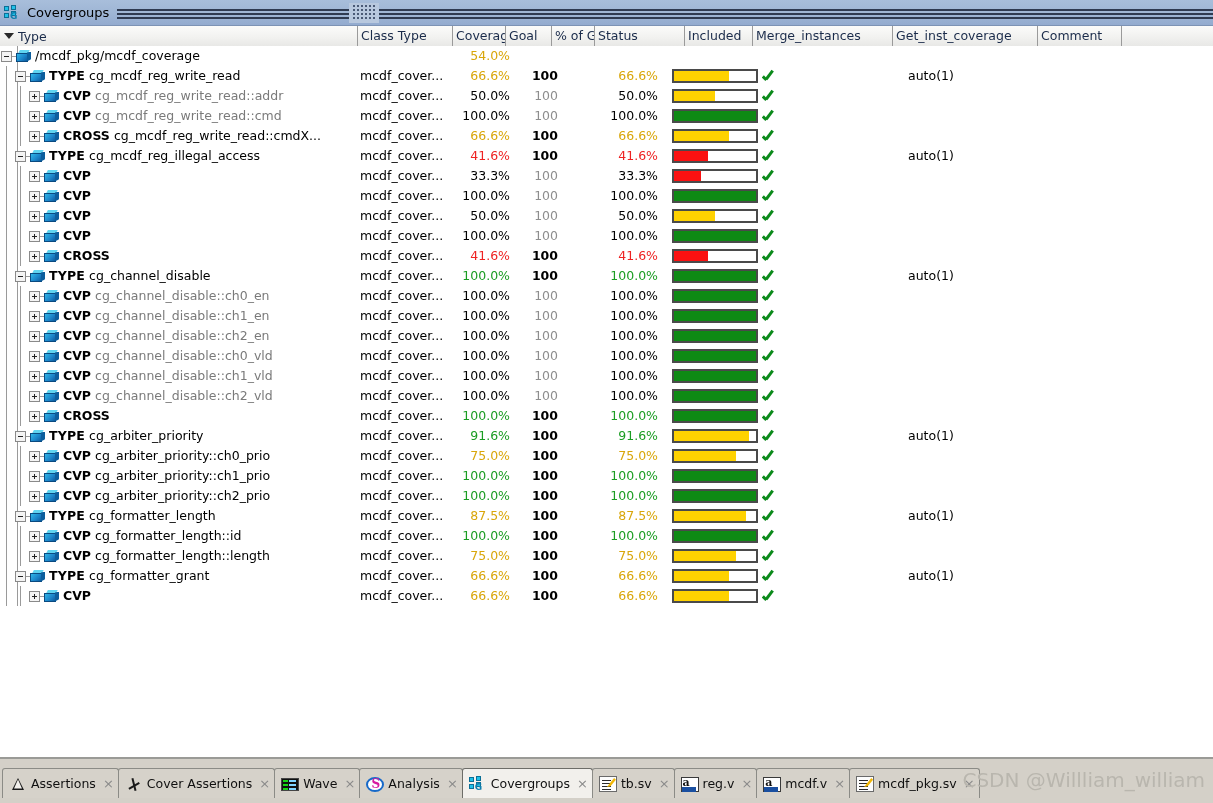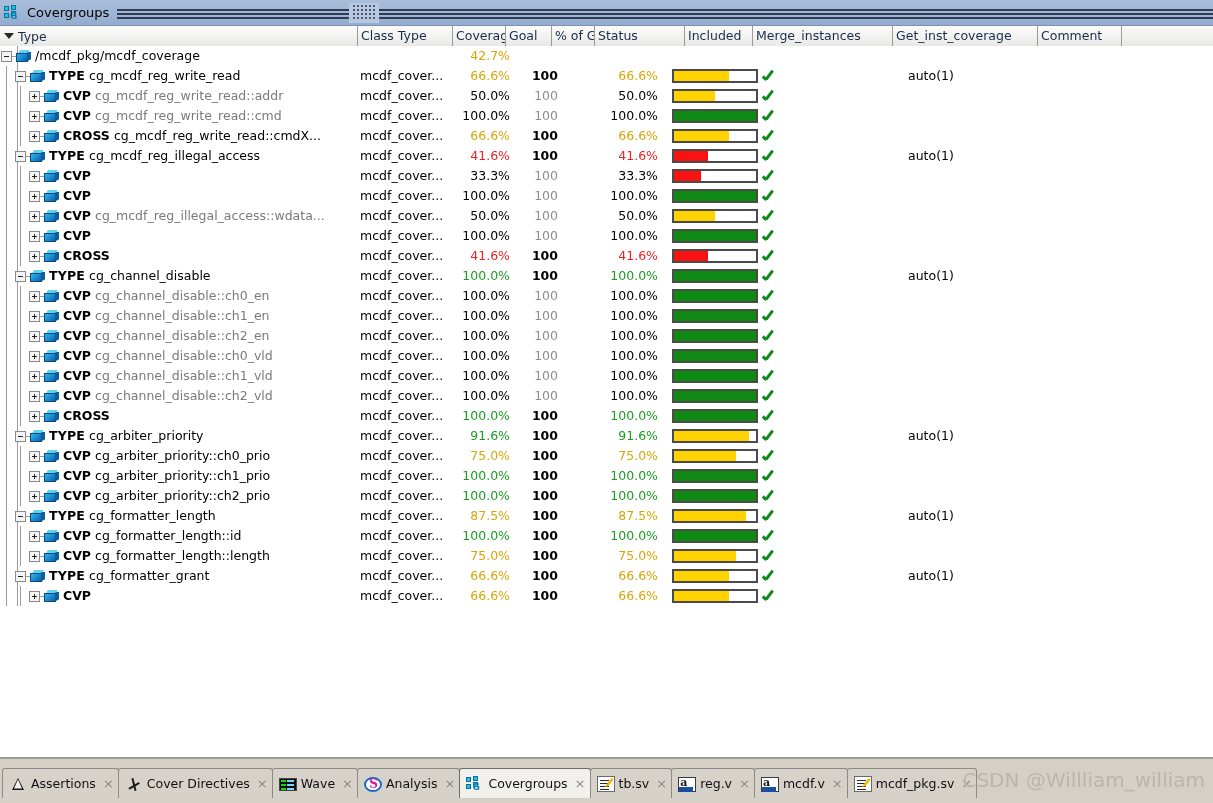--- a/index.html
+++ b/index.html
@@ -369,21 +369,21 @@
               <span class="stub"></span>
             </span>
             <span class="cgicon">
               <span class="top"></span>
               <span class="face"></span>
               <span class="side"></span>
             </span>
             <span class="nm">/mcdf_pkg/mcdf_coverage</span>
           </div>
           <div class="cell cell-ct" style="left: 360px; width: 92px; text-align: left; top: 0px; height: 20px; line-height: 20px; font-size: 12.5px; position: absolute; overflow: hidden; white-space: nowrap;"></div>
-          <div class="cell cov c-orange" style="left: 452px; width: 68px;">42.7%</div>
+          <div class="cell cov c-orange" style="left: 452px; width: 68px;">54.0%</div>
           <div class="cell goal c-gray" style="left: 522px; width: 46px;"></div>
           <div class="cell pct c-orange" style="left: 568px; width: 98px;"></div>
         </div>
         <div class="row">
           <div class="cell namecell">
             <span class="tw">
               <span class="vline"></span>
             </span>
             <span class="tw">
               <span class="box"></span>
@@ -602,21 +602,20 @@
             <span class="tw">
               <span class="box plus"></span>
               <span class="stub"></span>
             </span>
             <span class="cgicon">
               <span class="top"></span>
               <span class="face"></span>
               <span class="side"></span>
             </span>
             <span class="kw">CVP</span>
-            <span class="nm dim">cg_mcdf_reg_illegal_access::wdata...</span>
           </div>
           <div class="cell cell-ct" style="left: 360px; width: 92px; text-align: left; top: 0px; height: 20px; line-height: 20px; font-size: 12.5px; position: absolute; overflow: hidden; white-space: nowrap;">mcdf_cover...</div>
           <div class="cell cov c-black" style="left: 452px; width: 68px;">50.0%</div>
           <div class="cell goal c-gray" style="left: 522px; width: 46px;">100</div>
           <div class="cell pct c-black" style="left: 568px; width: 98px;">50.0%</div>
           <div class="pbar" style="left: 672px; top: 3px;">
             <div class="fill yellow" style="width: 50%;"></div>
           </div>
           <div class="cell chk" style="left: 762px;">
             <span class="tick"></span>
@@ -1203,21 +1202,21 @@
   </div>
 
   <div class="tabbar" id="tabbar">
       <div class="tab">
         <span class="tab-ico ico-assert"></span>
         <span class="tab-label">Assertions</span>
         <span class="tab-close">×</span>
       </div>
       <div class="tab">
         <span class="tab-ico ico-cover"></span>
-        <span class="tab-label">Cover Directives</span>
+        <span class="tab-label">Cover Assertions</span>
         <span class="tab-close">×</span>
       </div>
       <div class="tab">
         <span class="tab-ico ico-wave"></span>
         <span class="tab-label">Wave</span>
         <span class="tab-close">×</span>
       </div>
       <div class="tab">
         <span class="tab-ico ico-analysis"></span>
         <span class="tab-label">Analysis</span>

